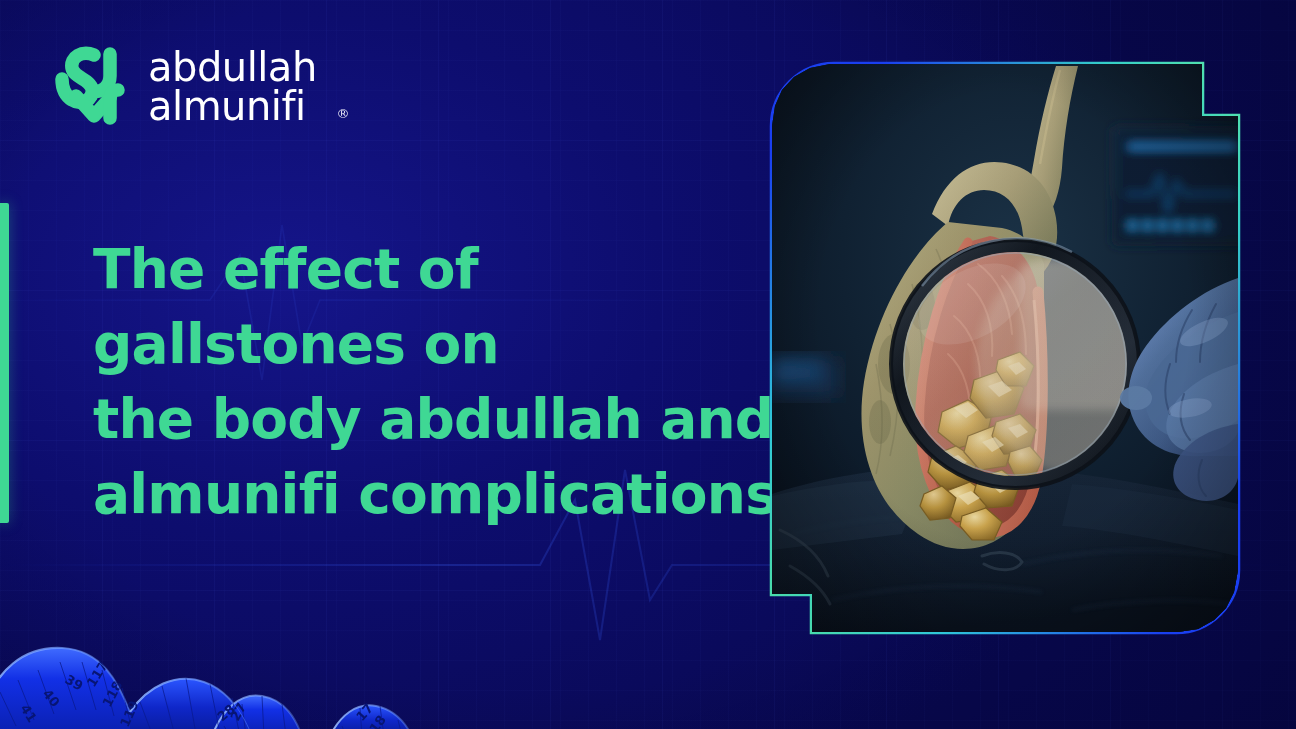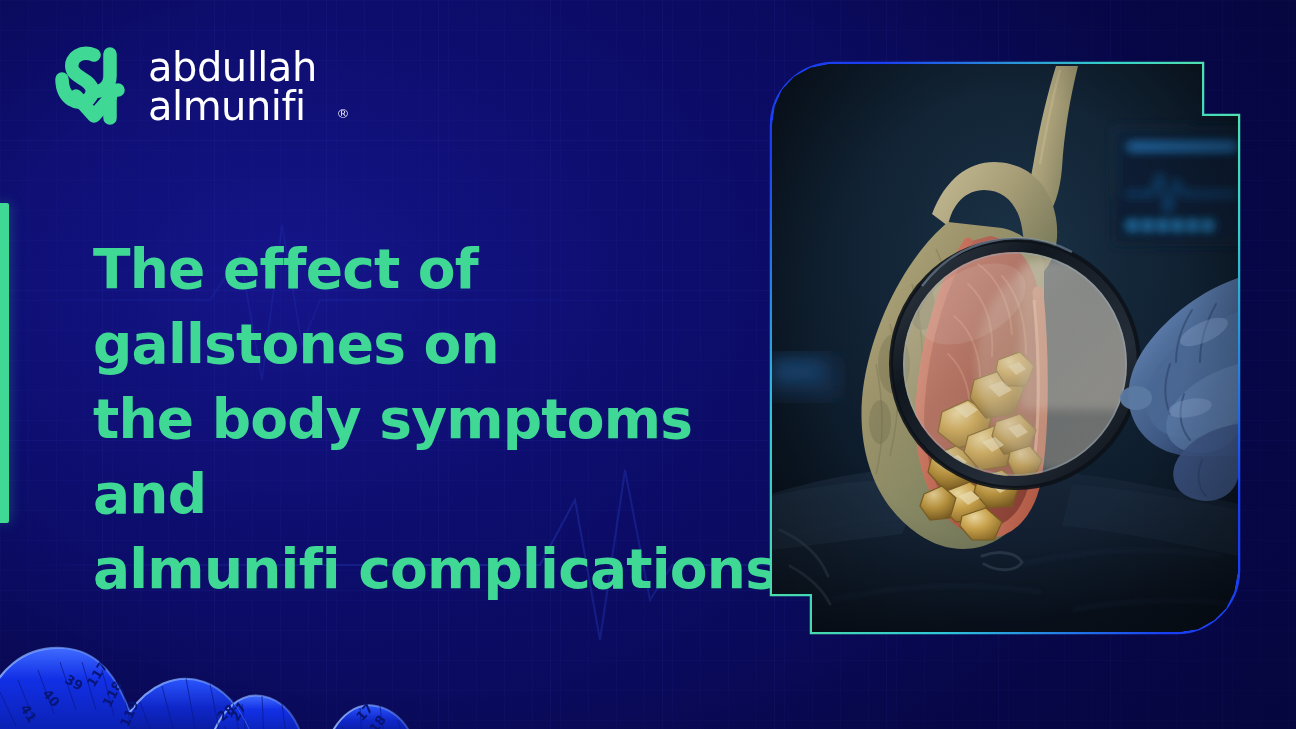--- a/index.html
+++ b/index.html
@@ -129,21 +129,21 @@
       <div class="logo-line1">abdullah</div>
       <div class="logo-line2">
         <span>almunifi</span>
         <span class="logo-reg">®</span>
       </div>
     </div>
   </div>
 
   <h1 class="headline">
     <span>The effect of gallstones on</span>
-    <span>the body symptoms and</span>
+    <span>the body abdullah and</span>
     <span>almunifi complications</span>
   </h1>
 
   <div class="panel-wrap">
 
     <svg class="panel-border" viewBox="0 0 478 580">
       <defs>
         <linearGradient id="frameGrad" x1="0" y1="1" x2="1" y2="0">
           <stop offset="0" stop-color="#4fe0a0"></stop>
           <stop offset="0.18" stop-color="#30c8d8"></stop>

